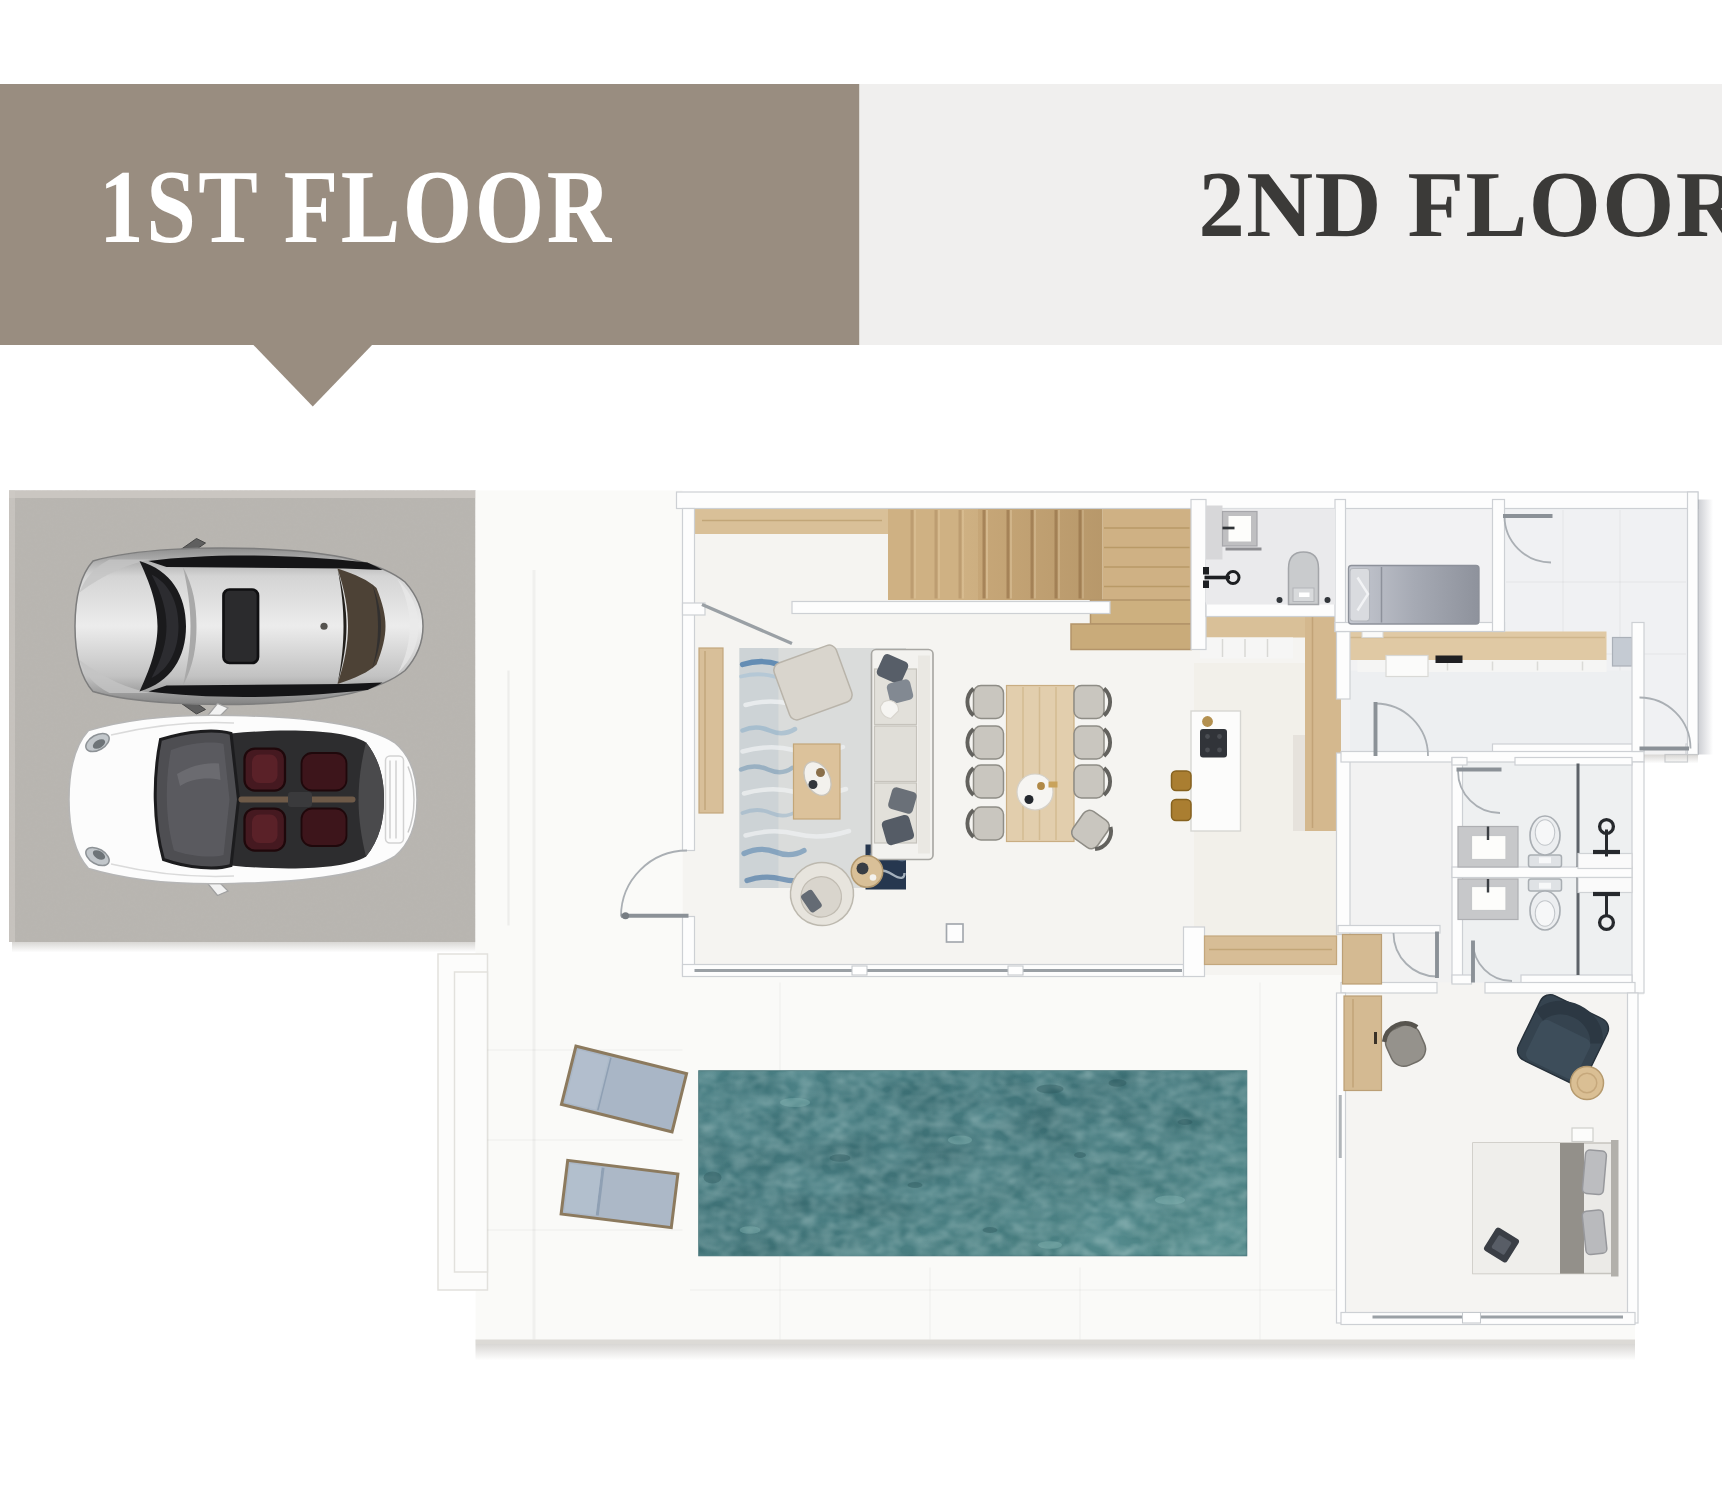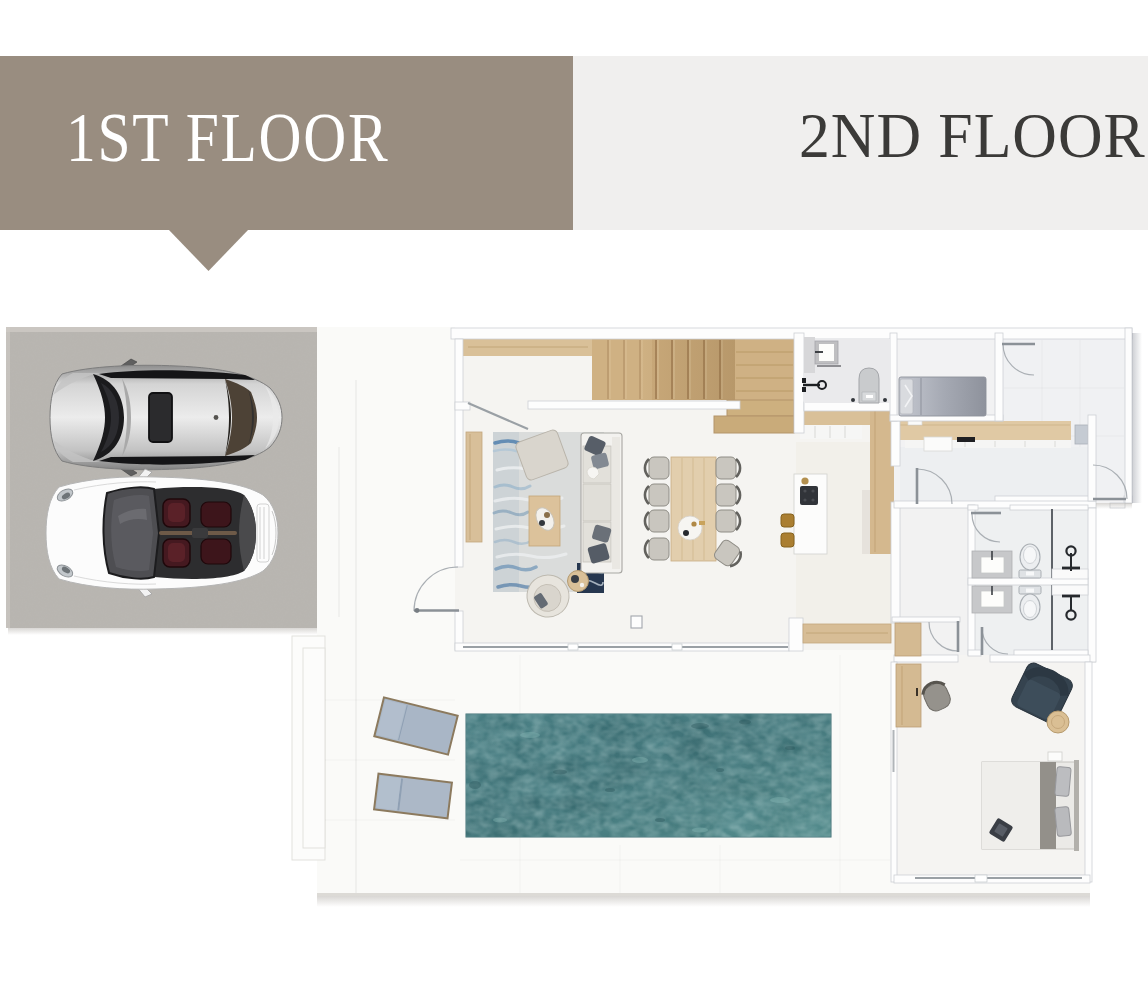--- a/index.html
+++ b/index.html
@@ -1,17 +1,17 @@
 <!DOCTYPE html>
 <html><head>
 <meta charset="utf-8">
 <style>
   html,body{margin:0;padding:0;background:#ffffff;}
   .page{position:relative;width:1148px;height:1001px;background:#ffffff;overflow:hidden;
-        font-family:"Liberation Serif", serif;}
+        font-family:"Liberation Serif", serif;font-weight:bold;}
   svg{display:block;}
 </style>
 </head>
 <body>
 <div class="page">
 <svg width="1148" height="1001" viewBox="0 0 1148 1001">
 <defs>
   <filter id="concrete" x="0%" y="0%" width="100%" height="100%">
     <feTurbulence type="fractalNoise" baseFrequency="0.55" numOctaves="3" seed="4" result="n"></feTurbulence>
     <feColorMatrix in="n" type="matrix" values="0 0 0 0 0.45  0 0 0 0 0.44  0 0 0 0 0.42  0.6 0.6 0.6 0 -0.55"></feColorMatrix>

